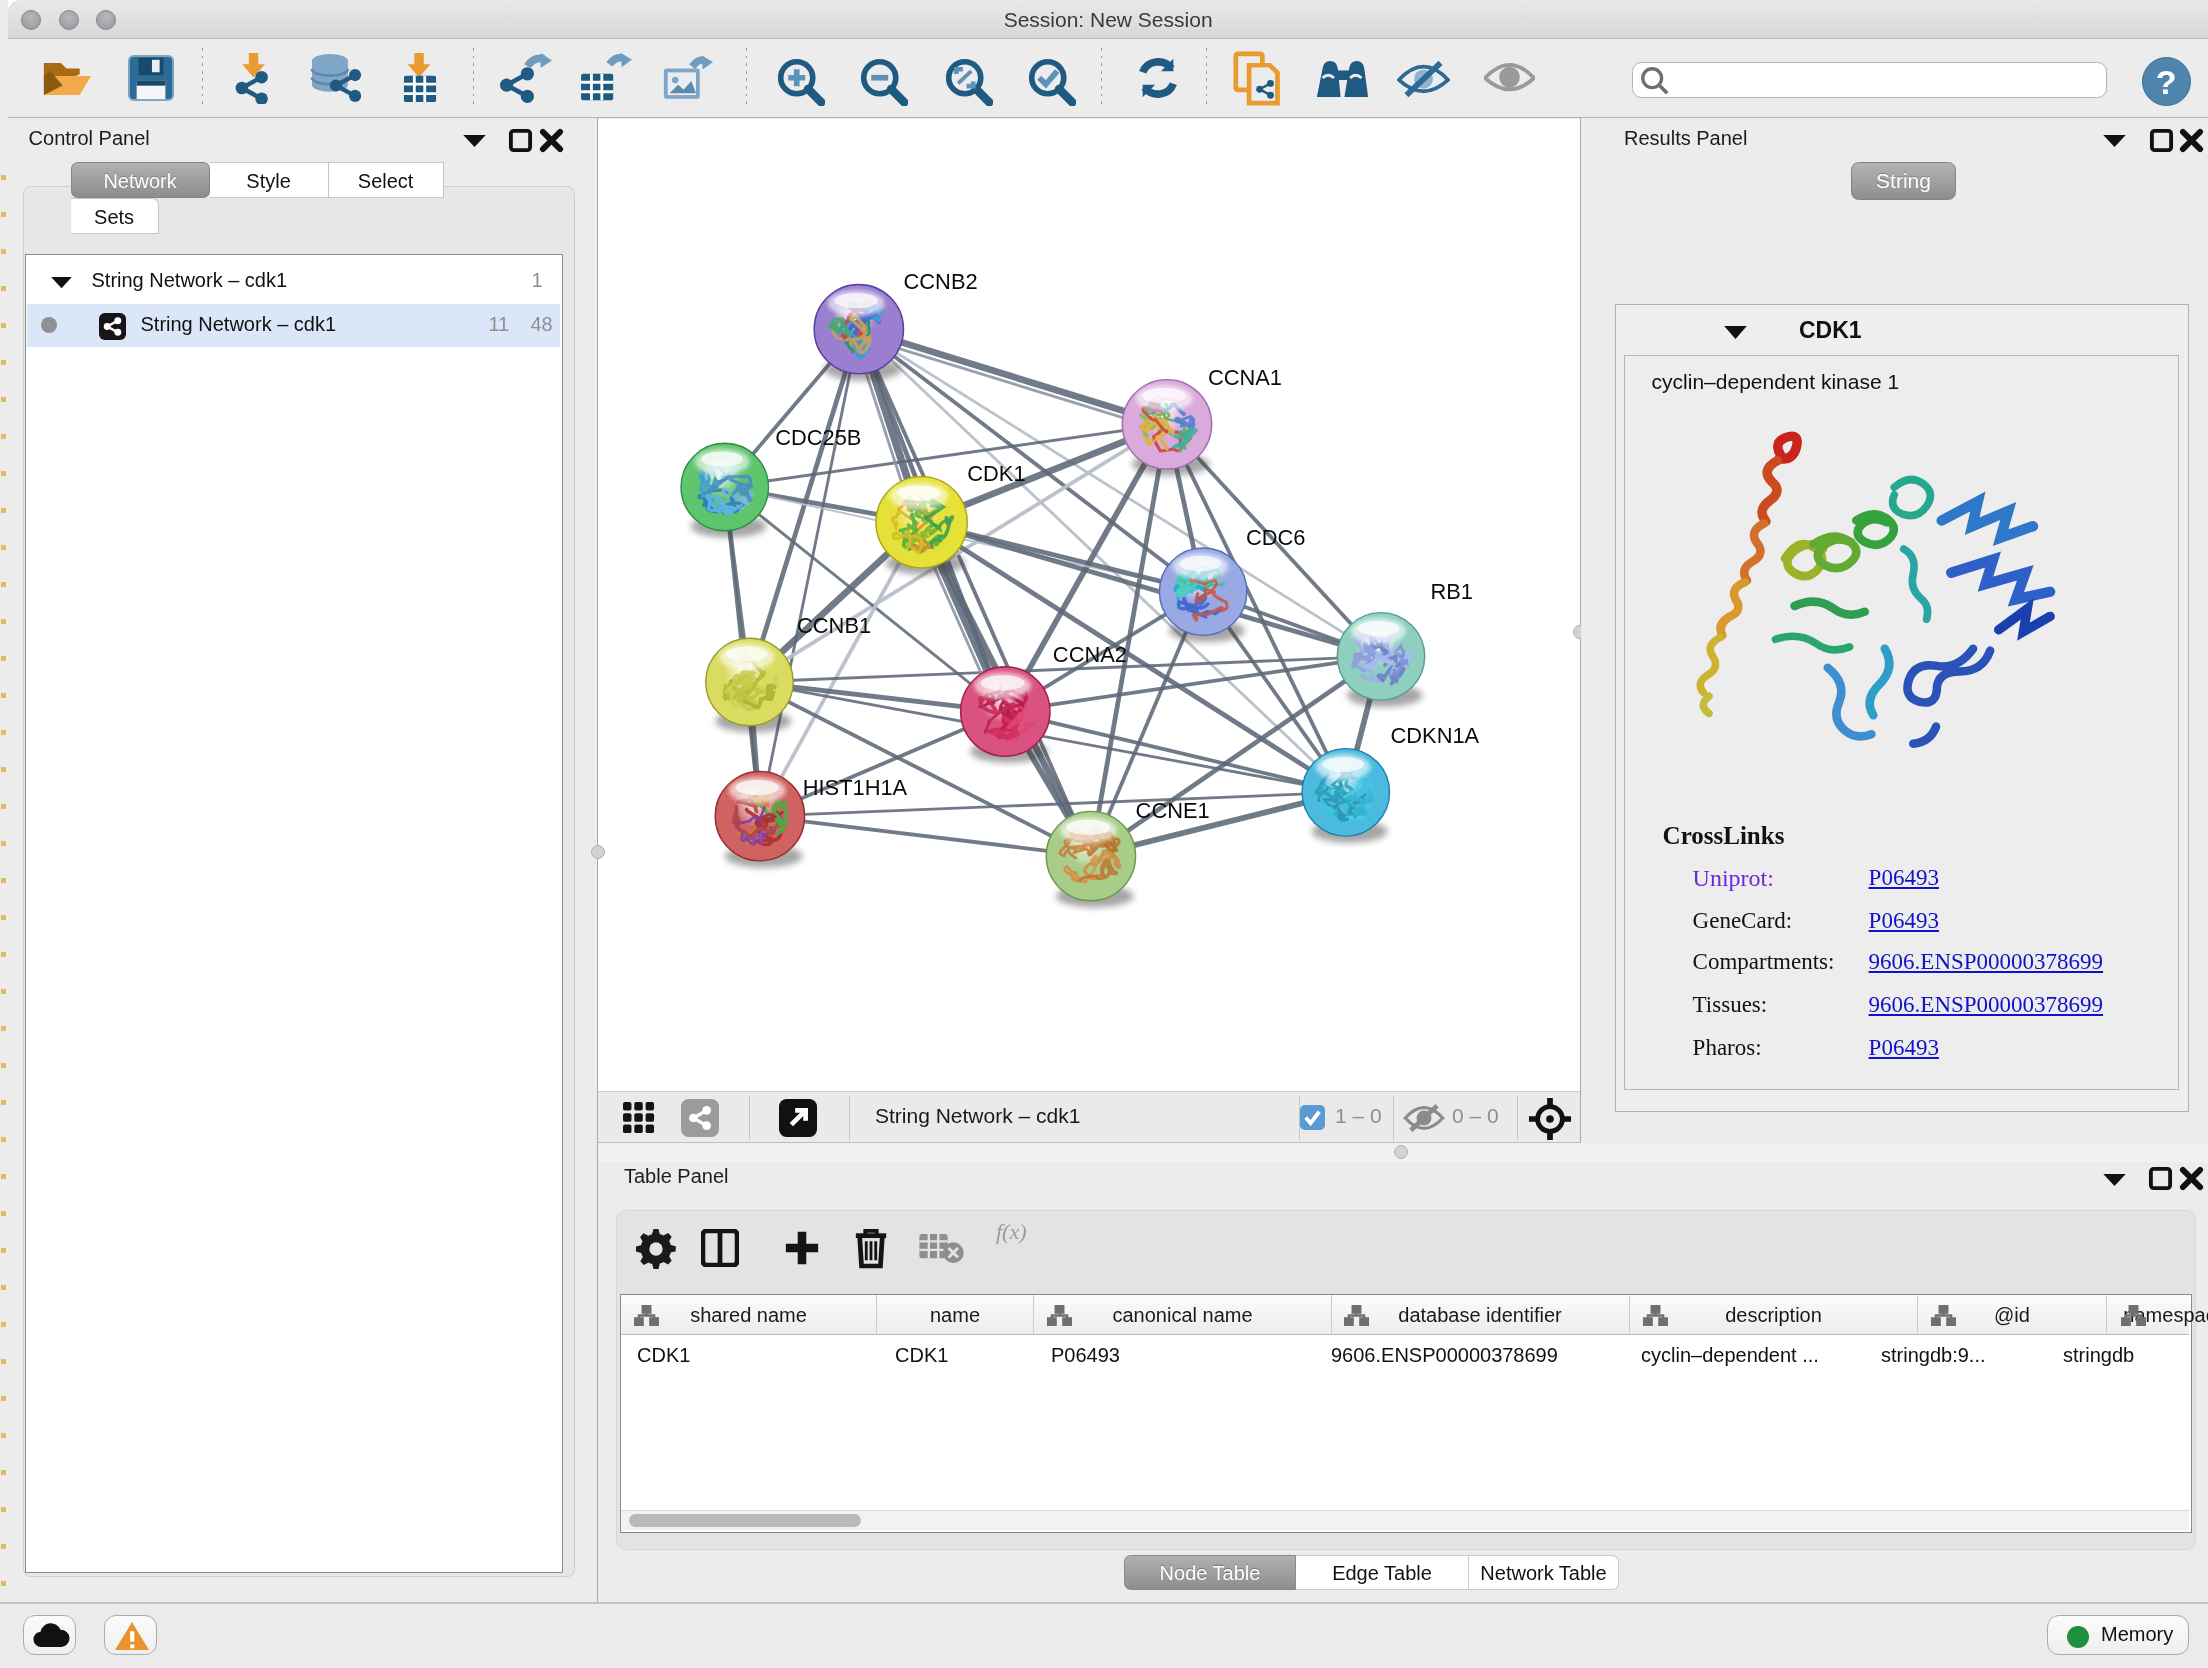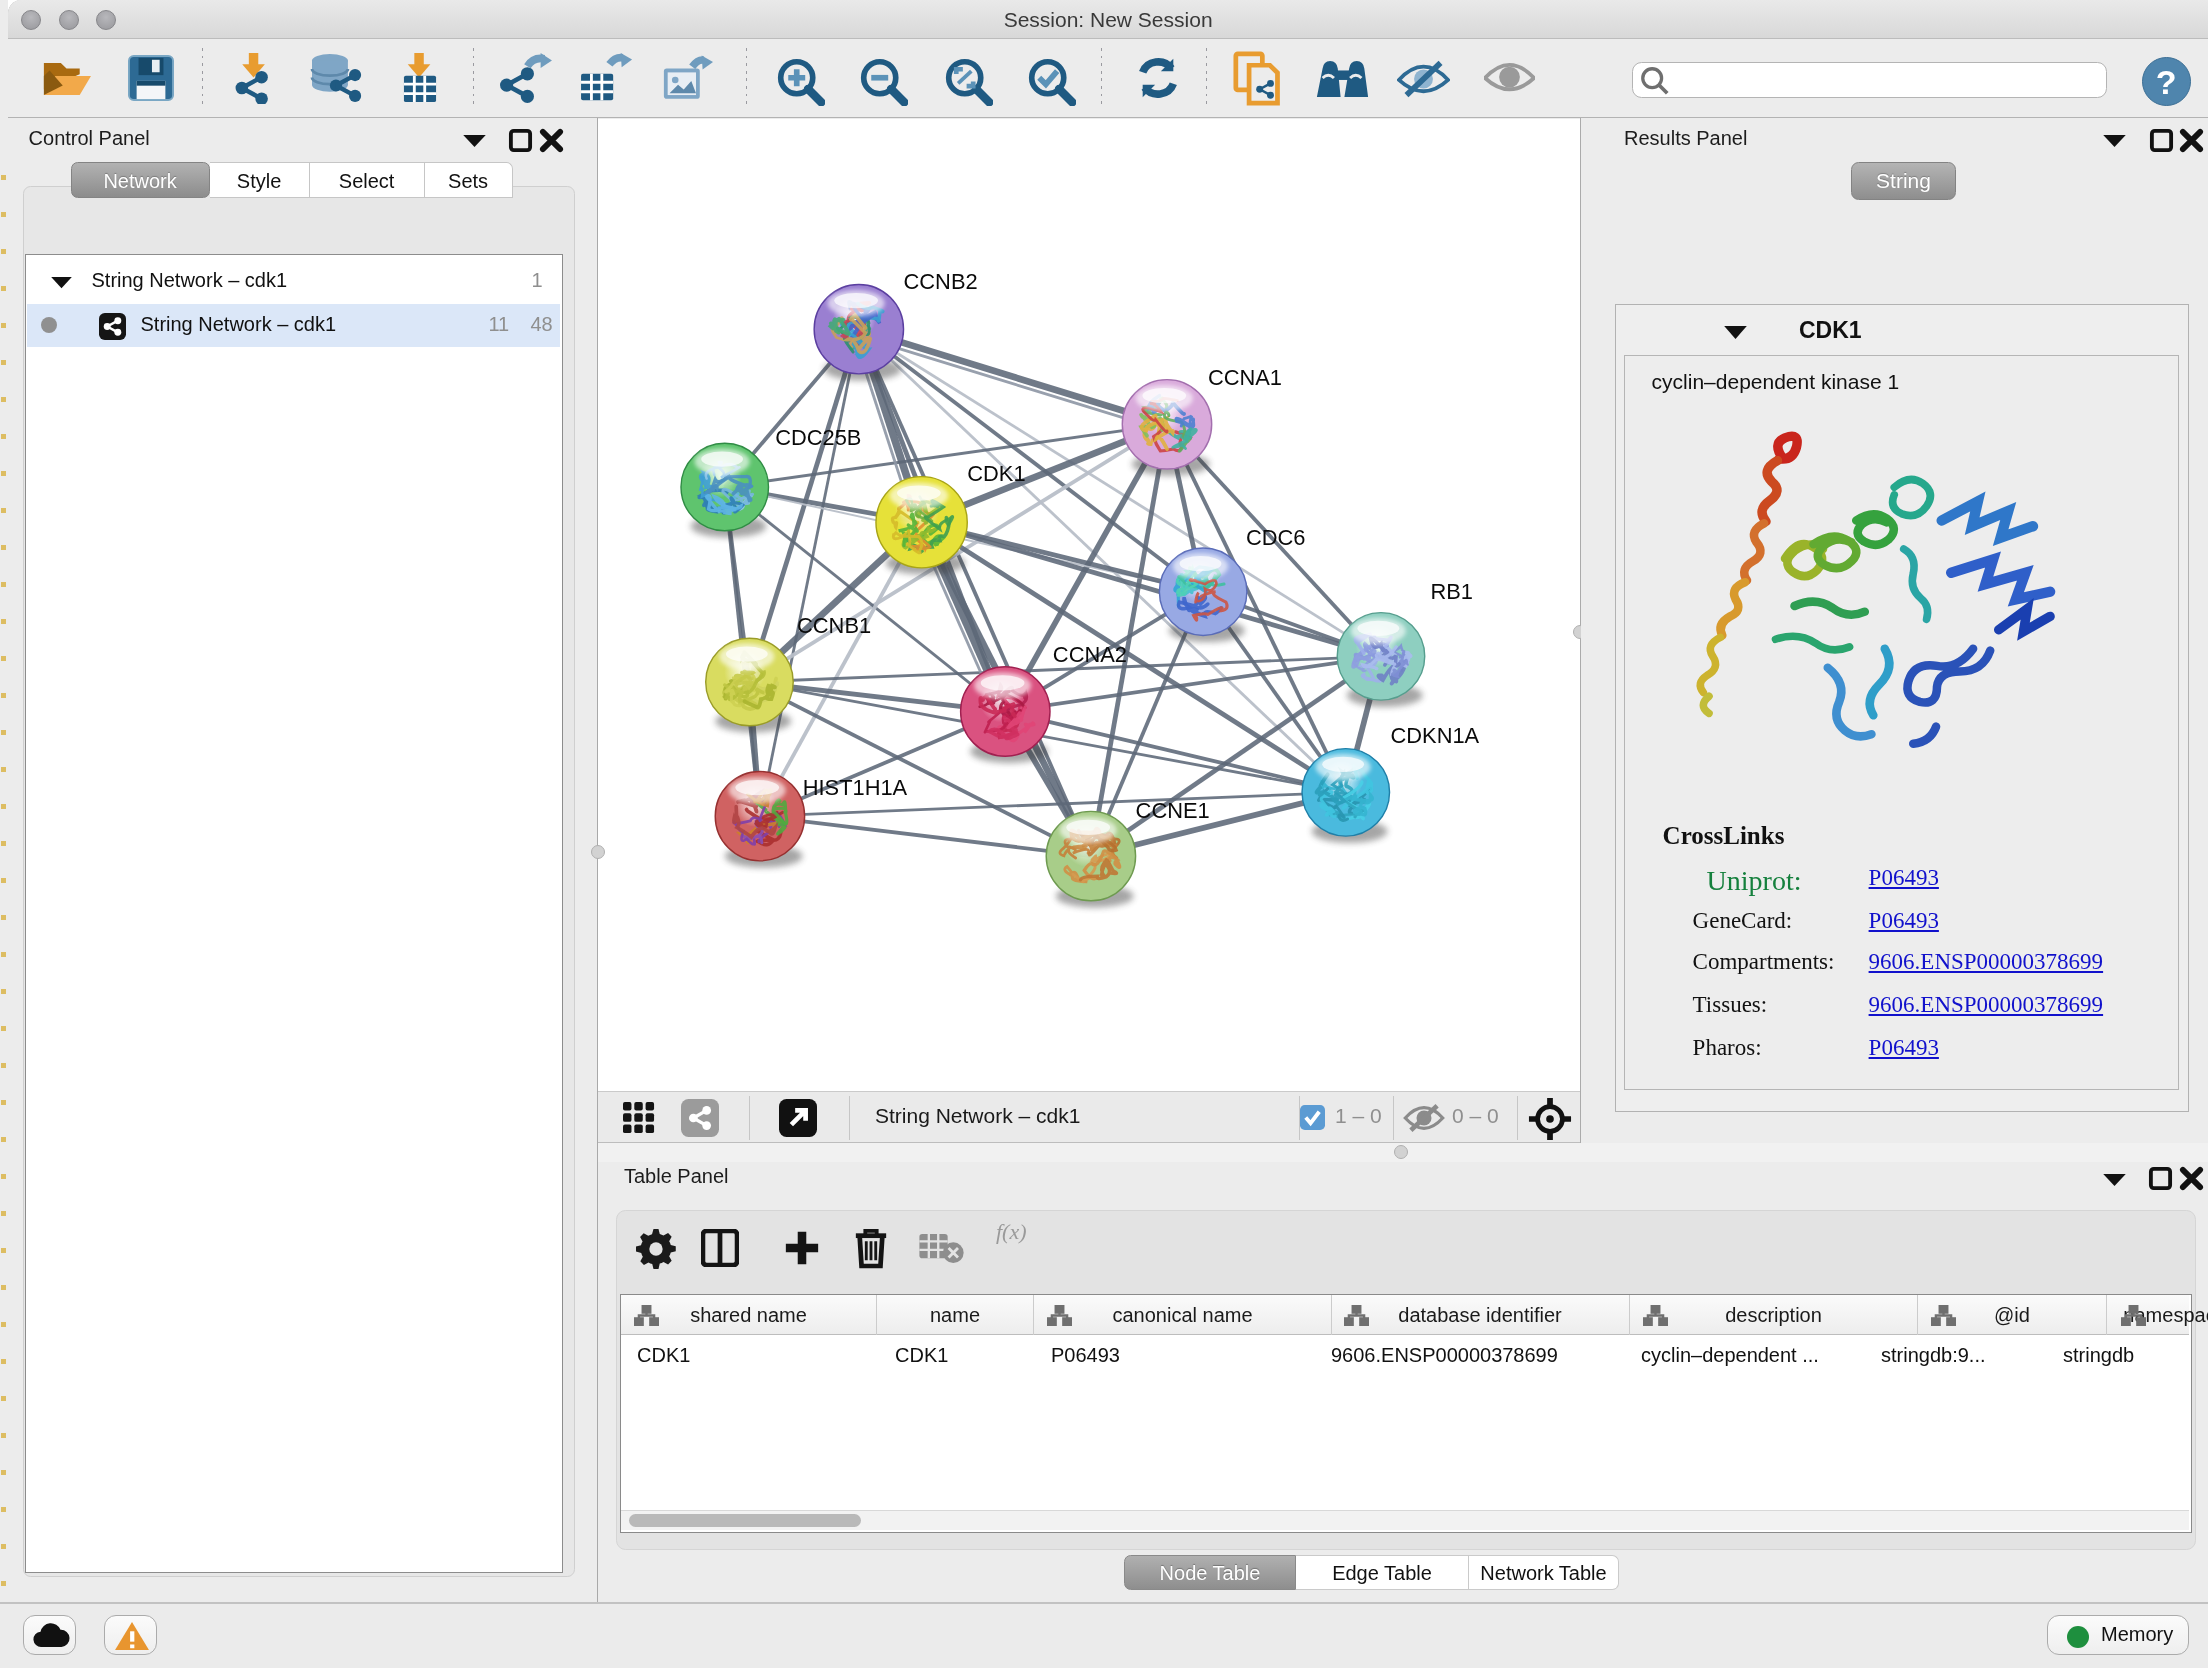--- a/index.html
+++ b/index.html
@@ -277,21 +277,21 @@
       </svg>
     </div>
     <div class="icon" style="left:531px;top:9.5px">
       <svg width="25" height="25" viewBox="0 0 26 26">
         <path d="M4 4 L22 22 M22 4 L4 22" stroke="#111" stroke-width="6" stroke-linecap="round"></path>
       </svg>
     </div>
   <div class="abs cpbox"></div>
   <div class="abs tabs" style="left:63px;top:44px;width:443px">
     <div class="tab tabsel" style="width:139px;position:relative;z-index:2">Network</div>
-    <div class="tab" style="width:100px">Style</div>
+    <div class="tab" style="width:119px">Style</div>
     <div class="tab" style="width:115px">Select</div>
     <div class="tab" style="width:88px;border-radius:0 6.7px 0 0">Sets</div>
   </div>
   <div class="abs treebox">
     <div class="abs trow" style="top:6.7px">
       <div class="icon" style="left:23px;top:13.3px">
           <svg width="23" height="15" viewBox="0 0 24 16">
             <path d="M1 2 L23 2 L12 14 Z" fill="#111"></path>
           </svg>
         </div>
@@ -797,21 +797,21 @@
 <path d="M285 95 l38 -20 l-6 26 l38 -16 l-8 28 l34 -12" stroke="#2f77c9" stroke-width="11"></path>
 <path d="M295 150 l44 -14 l-8 26 l42 -12 l-10 28 l36 -8" stroke="#2f5fc9" stroke-width="11"></path>
 <path d="M318 230 q-16 22 -38 18 q-24 -4 -30 16 q-5 17 12 22 q18 4 18 -16 q2 -16 24 -16 q24 0 32 -22" stroke="#2a52b8" stroke-width="9"></path>
 <path d="M345 210 l30 -22 l-4 24 l28 -16" stroke="#1a3fb0" stroke-width="10"></path>
 <path d="M165 250 q20 16 12 36 q-8 18 6 30 q12 10 28 4" stroke="#3f8fd0" stroke-width="9"></path>
 <path d="M255 330 q18 -2 24 -18" stroke="#2a52b8" stroke-width="9"></path>
 </g>
           </svg>
         </div>
       <div class="abs serif" style="left:38px;top:466px;font-size:25px;font-weight:bold;color:#111">CrossLinks</div>
-      <div class="abs serif" style="left:82px;top:509px;font-size:28px;color:#15803d">Uniprot:</div>
+      <div class="abs serif" style="left:68px;top:509px;font-size:24px;color:#6d28d9">Uniprot:</div>
         <div class="abs serif link" style="left:244px;top:509px;font-size:23px">P06493</div>
       <div class="abs serif" style="left:68px;top:552px;font-size:23px;color:#111">GeneCard:</div>
         <div class="abs serif link" style="left:244px;top:552px;font-size:23px">P06493</div>
       <div class="abs serif" style="left:68px;top:593px;font-size:23px;color:#111">Compartments:</div>
         <div class="abs serif link" style="left:244px;top:593px;font-size:23px">9606.ENSP00000378699</div>
       <div class="abs serif" style="left:68px;top:636px;font-size:23px;color:#111">Tissues:</div>
         <div class="abs serif link" style="left:244px;top:636px;font-size:23px">9606.ENSP00000378699</div>
       <div class="abs serif" style="left:68px;top:679px;font-size:23px;color:#111">Pharos:</div>
         <div class="abs serif link" style="left:244px;top:679px;font-size:23px">P06493</div>
     </div>

